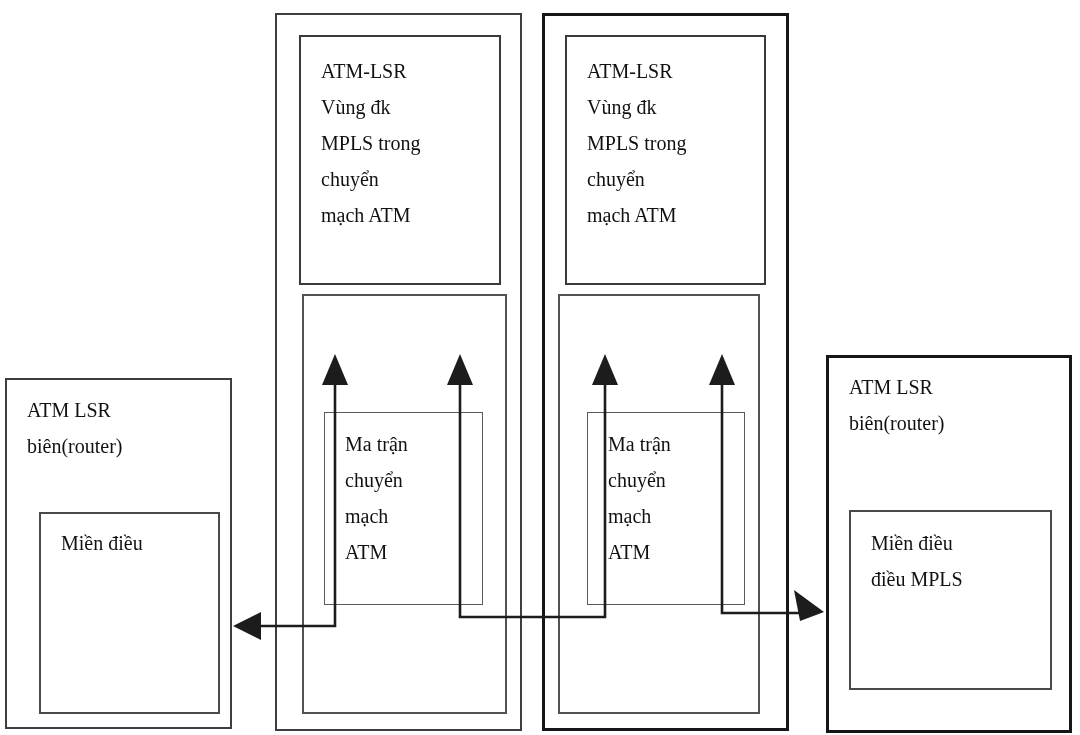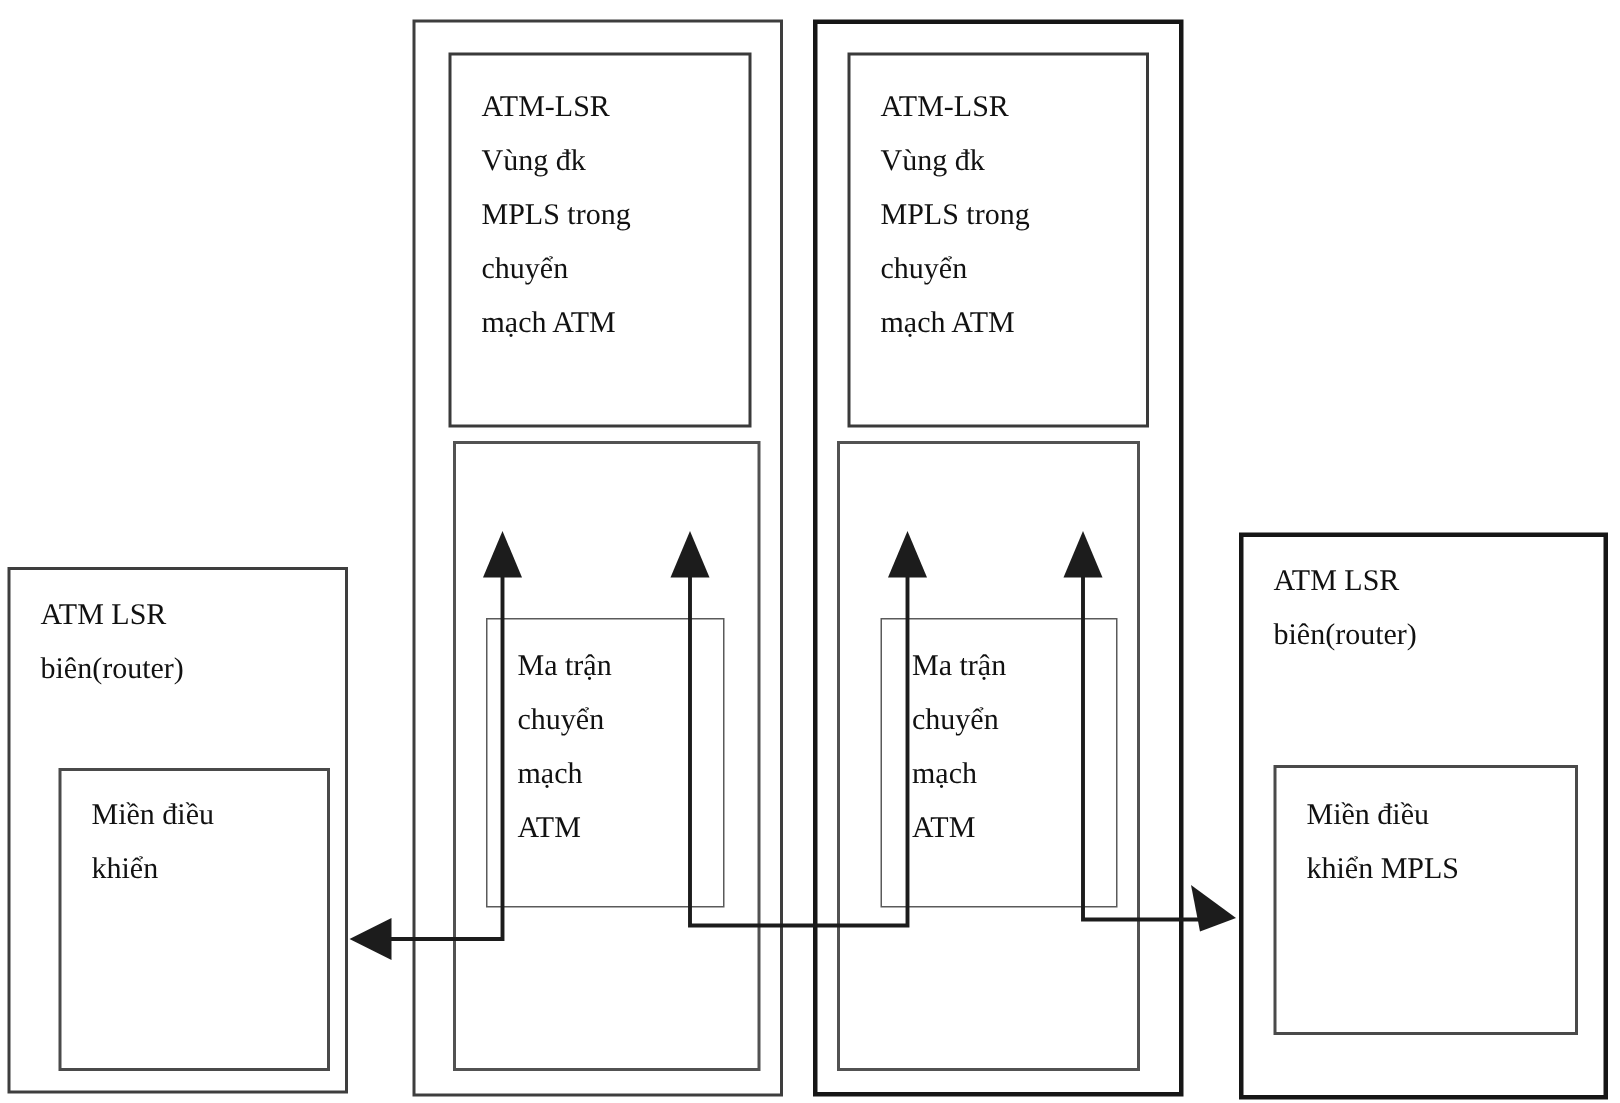--- a/index.html
+++ b/index.html
@@ -45,21 +45,20 @@
 
 <div class="canvas">
 
   <div class="box left-outer">
     <div class="left-title">
       <span class="line">ATM LSR</span>
       <span class="line">biên(router)</span>
     </div>
     <div class="left-inner">
       <span class="line">Miền điều</span>
-      <span class="line">khiển</span>
     </div>
   </div>
 
   <div class="box mid1-outer">
     <div class="mid1-header">
       <span class="line">ATM-LSR</span>
       <span class="line">Vùng đk</span>
       <span class="line">MPLS trong</span>
       <span class="line">chuyển</span>
       <span class="line">mạch ATM</span>
@@ -92,21 +91,21 @@
     </div>
   </div>
 
   <div class="box right-outer">
     <div class="right-title">
       <span class="line">ATM LSR</span>
       <span class="line">biên(router)</span>
     </div>
     <div class="right-inner">
       <span class="line">Miền điều</span>
-      <span class="line">khiển MPLS</span>
+      <span class="line">điều MPLS</span>
     </div>
   </div>
 
   <svg class="arrow-layer" width="1080" height="735" viewBox="0 0 1080 735" xmlns="http://www.w3.org/2000/svg">
     <g stroke="#1c1c1c" stroke-width="2.6" fill="none">
 
       <path d="M 335 381 L 335 626 L 260 626"></path>
 
       <path d="M 460 381 L 460 617 L 605 617 L 605 381"></path>
 

